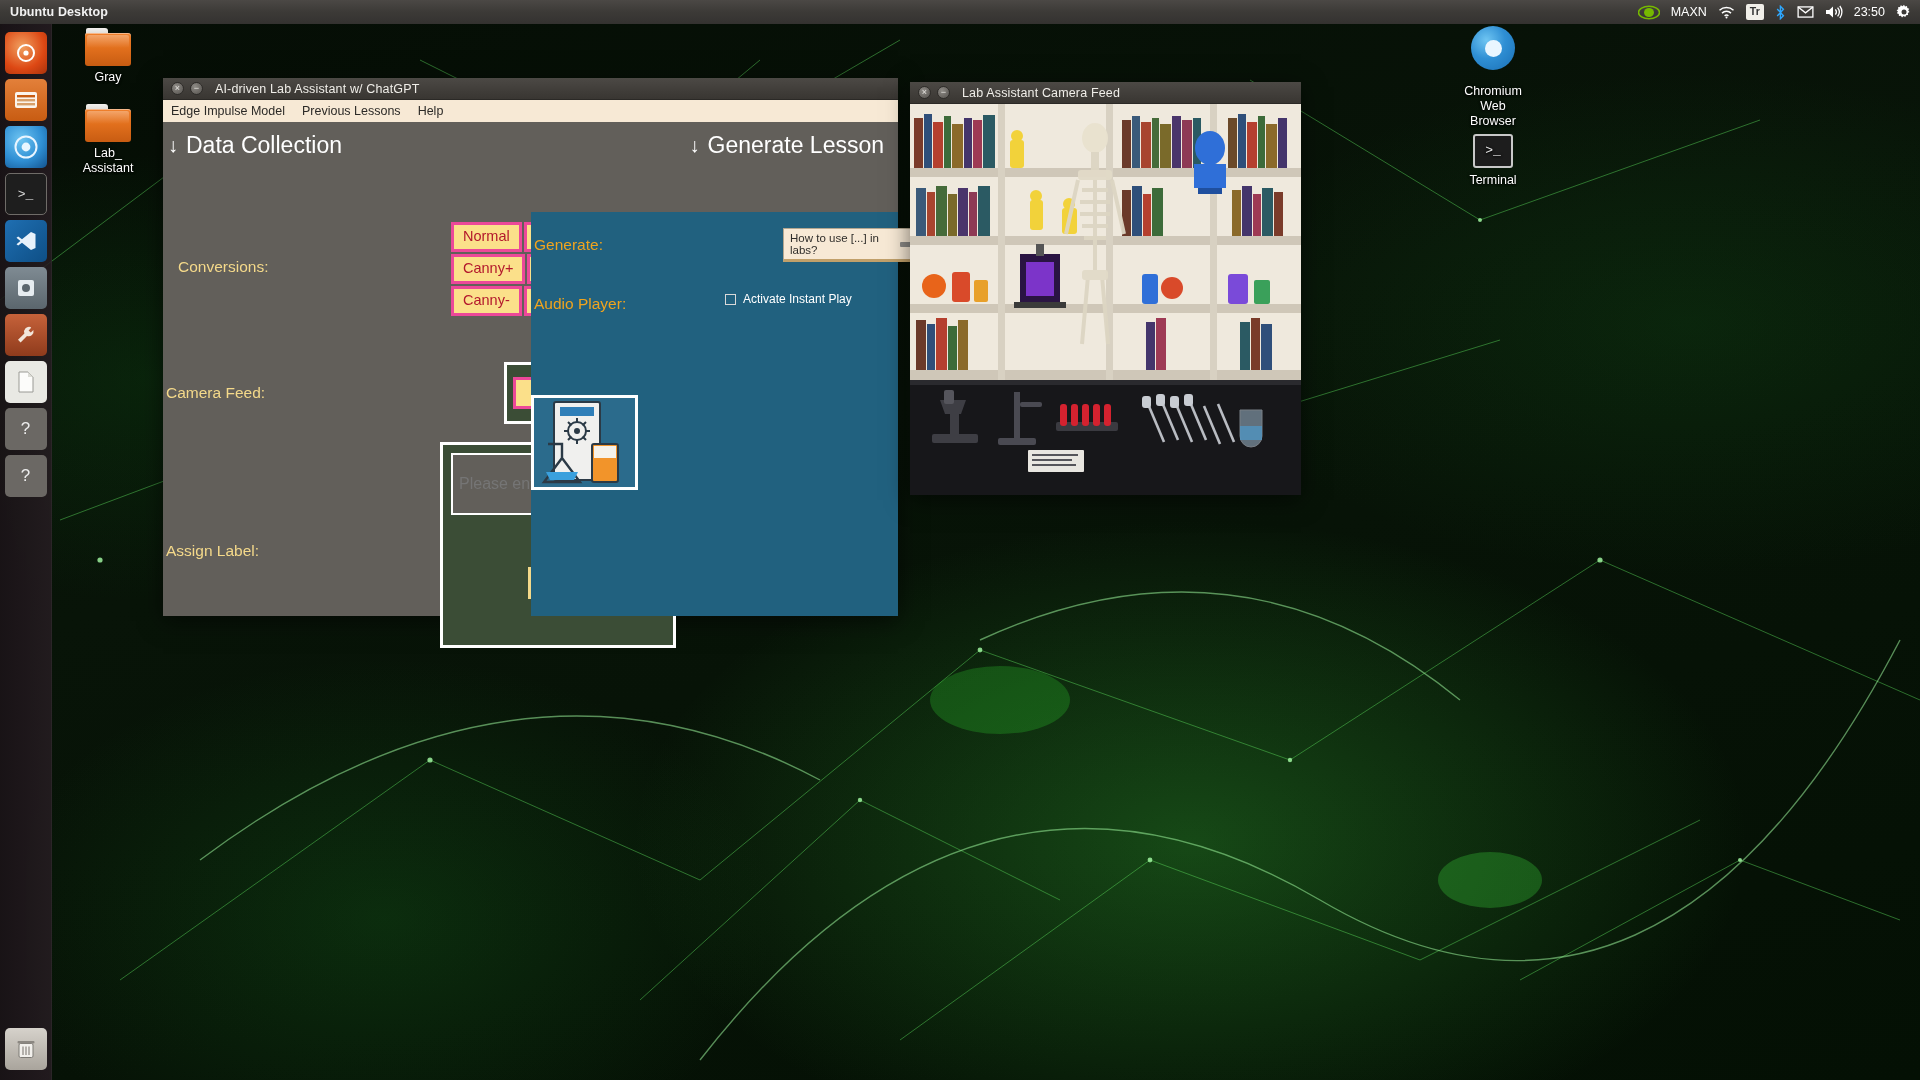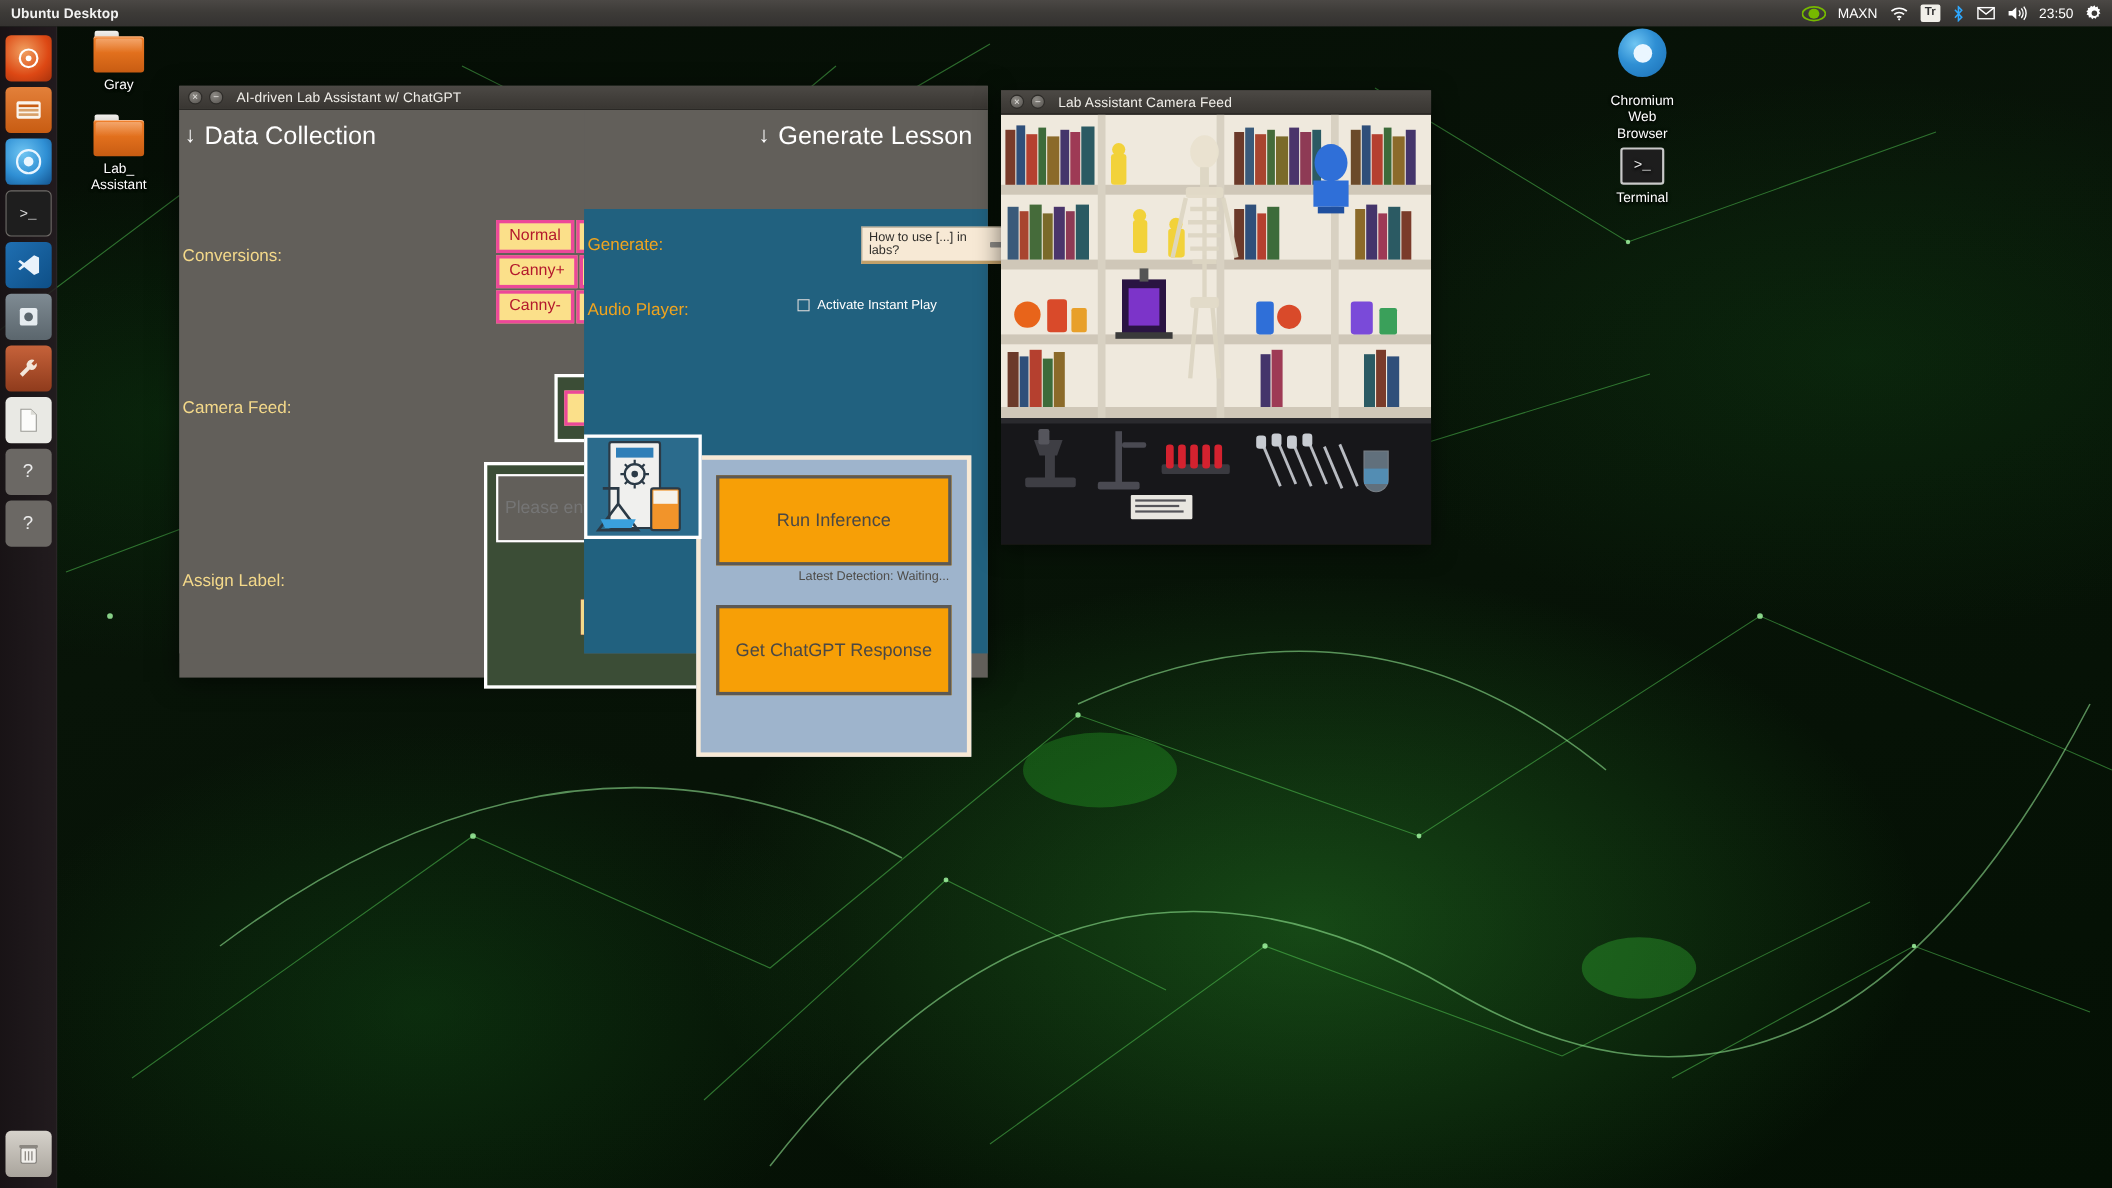--- a/index.html
+++ b/index.html
@@ -387,30 +387,35 @@
   <div>Terminal</div>
 </div>
 
 <div class="window" id="app-window">
   <div class="titlebar">
     <span class="tb-btn">×</span>
     <span class="tb-btn">−</span>
     <span class="tb-title">AI-driven Lab Assistant w/ ChatGPT</span>
   </div>
 
+  <div class="menubar">
+    <span>Edge Impulse Model</span>
+    <span>Previous Lessons</span>
+    <span>Help</span>
+  </div>
 
   <div class="app-body">
 
     <div class="col-left">
       <div class="section-head">
         <span class="arrow">↓</span>
         <span>Data Collection</span>
       </div>
 
-      <div class="row-label" style="top:124px;">Conversions:</div>
+      <div class="row-label" style="top:136px;margin-left:12px;">Conversions:</div>
 
       <div class="conv-rows">
         <div class="r">
           <button class="btn-yellow">Normal</button>
           <button class="btn-yellow">Gray</button>
           <button class="btn-yellow">Blur</button>
           <button class="btn-yellow">Canny</button>
         </div>
         <div class="r">
           <button class="btn-yellow">Canny+</button>
@@ -457,25 +462,20 @@
           <span class="grip"></span>
         </div>
 
         <div class="teal-label" style="left:3px; top:83px;">Audio Player:</div>
 
         <div class="checkrow" style="left:194px; top:80px;">
           <span class="checkbox-sq"></span>
           <span>Activate Instant Play</span>
         </div>
 
-        <div class="infer-panel">
-          <button class="btn-orange">Run Inference</button>
-          <div class="infer-status">Latest Detection: Waiting...</div>
-          <button class="btn-orange" style="margin-top:20px;">Get ChatGPT Response</button>
-        </div>
       </div>
     </div>
   </div>
 
   <div class="flask-icon">
     <svg width="100" height="88" viewBox="0 0 100 88">
       <rect x="20" y="4" width="46" height="78" rx="2" fill="#f0f0ee" stroke="#2b3a46" stroke-width="2"></rect>
       <rect x="26" y="9" width="34" height="9" fill="#2f7fb8"></rect>
       <circle cx="43" cy="33" r="9" fill="none" stroke="#2b3a46" stroke-width="2"></circle>
       <circle cx="43" cy="33" r="3" fill="#2b3a46"></circle>

